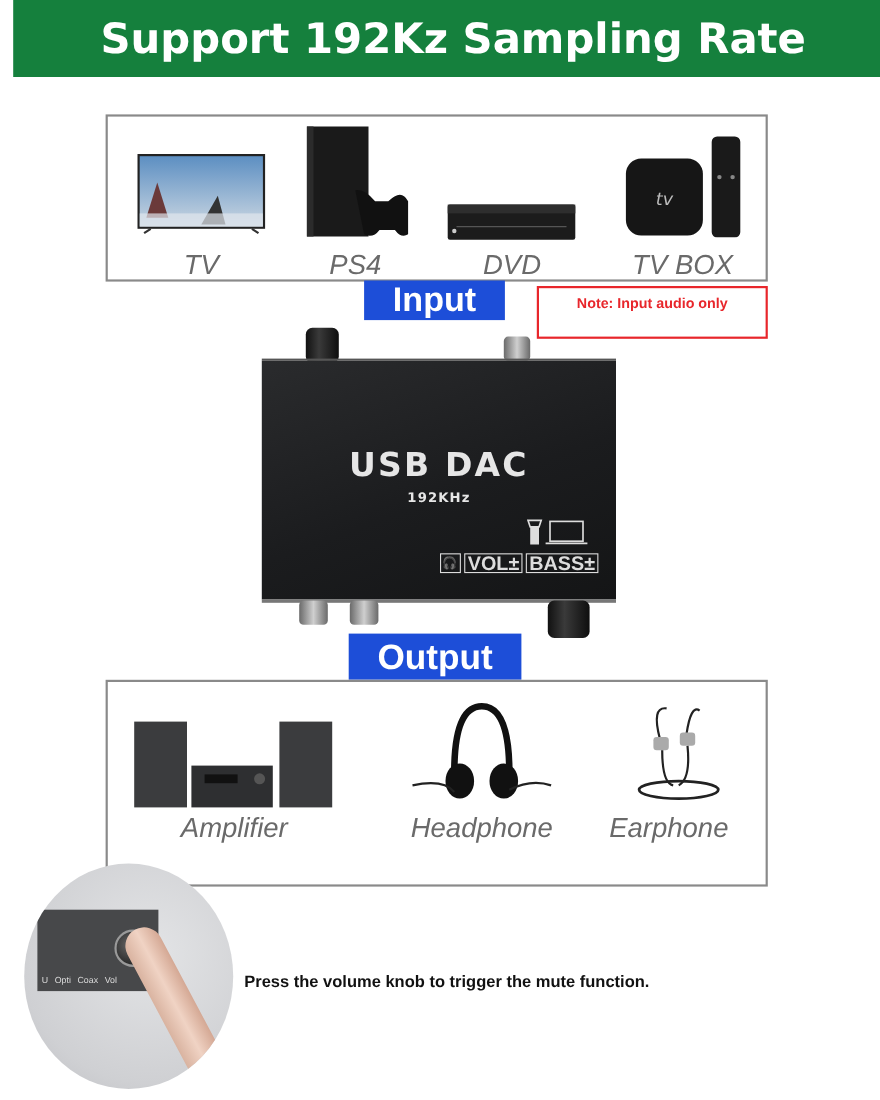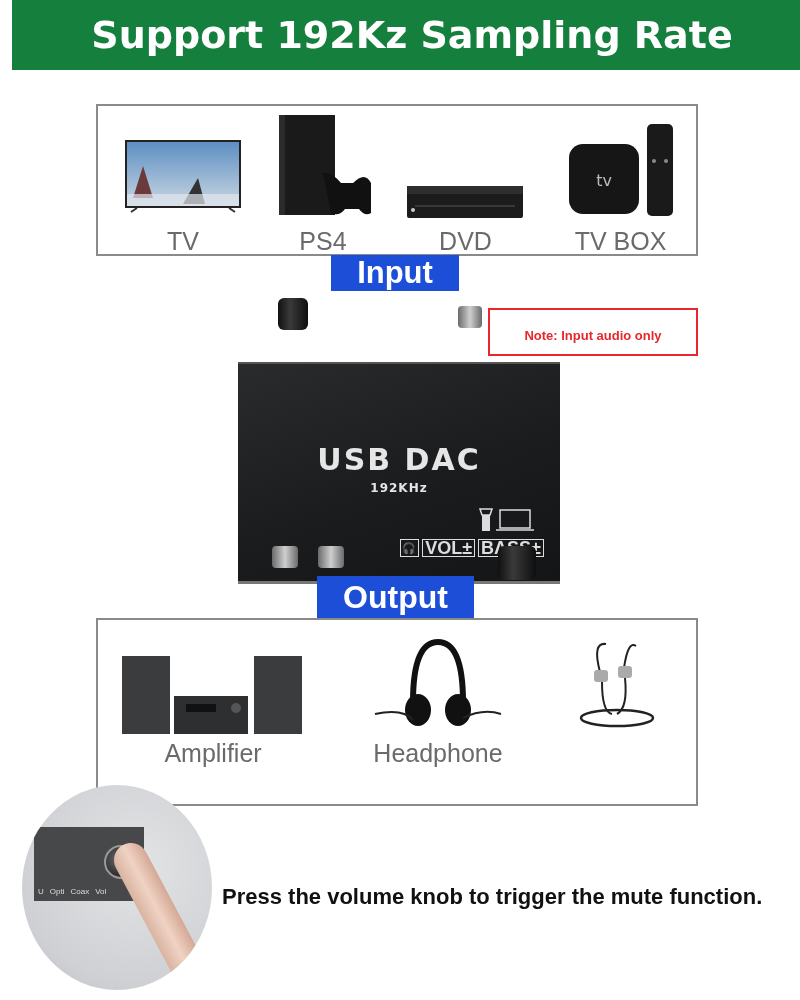--- a/index.html
+++ b/index.html
@@ -2,36 +2,36 @@
 <html><head>
 <meta charset="utf-8">
 <style>
   * { box-sizing: border-box; margin: 0; padding: 0; }
   body { width: 800px; height: 1000px; background: #ffffff; font-family: "Liberation Sans", sans-serif; position: relative; overflow: hidden; }
   .banner { position: absolute; left: 12px; top: 0; width: 800px; height: 70px; background: #15803d; display: flex; align-items: center; justify-content: center; }
   .banner h1 { color: #fff; font-family: "DejaVu Sans", sans-serif; font-weight: bold; font-size: 38px; letter-spacing: 0px; }
   .box { position: absolute; border: 2px solid #8a8a8a; background: #fff; }
   .input-box { left: 96px; top: 104px; width: 602px; height: 152px; }
   .output-box { left: 96px; top: 618px; width: 602px; height: 188px; }
-  .device { position: absolute; text-align: center; }
+  .device { position: absolute; text-align: center; font-style: italic; }
   .device .label { position: absolute; bottom: 0; left: 0; right: 0; font-size: 25px; color: #6a6a6a; text-align: center; }
   .tag { position: absolute; background: #1d4ed8; color: #fff; font-weight: bold; display: flex; align-items: center; justify-content: center; }
   .input-tag { left: 331px; top: 255px; width: 128px; height: 36px; font-size: 31px; }
   .output-tag { left: 317px; top: 576px; width: 157px; height: 42px; font-size: 32px; }
-  .note { position: absolute; left: 488px; top: 260px; width: 210px; height: 48px; border: 2px solid #e8262b; color: #e8262b; font-weight: bold; font-size: 13px; text-align: center; line-height: 19px; padding-top: 16px; margin-top: 48px; }
-  .dac { position: absolute; left: 238px; top: 326px; width: 322px; height: 222px; background: linear-gradient(160deg, #2a2b2d 0%, #1b1c1e 55%, #141516 100%); border-top: 2px solid #555; border-bottom: 3px solid #777; margin-top: 36px; }
+  .note { position: absolute; left: 488px; top: 260px; width: 210px; height: 48px; border: 2px solid #e8262b; color: #e8262b; font-weight: bold; font-size: 13px; text-align: center; line-height: 19px; padding-top: 4px; }
+  .dac { position: absolute; left: 238px; top: 326px; width: 322px; height: 222px; background: linear-gradient(160deg, #2a2b2d 0%, #1b1c1e 55%, #141516 100%); border-top: 2px solid #555; border-bottom: 3px solid #777; }
   .dac-title { position: absolute; left: 0; right: 0; top: 78px; text-align: center; color: #e6e6e6; font-family: "DejaVu Sans", sans-serif; font-weight: bold; font-size: 30px; letter-spacing: 2px; }
   .dac-sub { position: absolute; left: 0; right: 0; top: 117px; text-align: center; color: #e6e6e6; font-family: "DejaVu Sans", sans-serif; font-weight: bold; font-size: 12px; letter-spacing: 1px; }
   .dac-labels { position: absolute; right: 16px; top: 175px; display: flex; gap: 3px; }
   .dac-label { border: 1.5px solid #ddd; color: #ddd; font-size: 18px; font-weight: bold; padding: 0 2px; height: 18px; line-height: 16px; }
   .knob { position: absolute; border-radius: 6px; background: linear-gradient(90deg, #111 0%, #3a3a3a 40%, #0e0e0e 100%); }
   .rca { position: absolute; border-radius: 4px; background: linear-gradient(90deg, #6a6a6a, #cfcfcf 50%, #6a6a6a); }
   .circle-photo { position: absolute; left: 22px; top: 785px; width: 190px; height: 205px; border-radius: 50%; background: radial-gradient(circle at 60% 40%, #e3e4e6, #cfd0d3 70%, #bdbec2); overflow: hidden; }
   .panel { position: absolute; left: 12px; top: 42px; width: 110px; height: 74px; background: #47484a; }
-  .caption { position: absolute; left: 222px; top: 884px; font-size: 22px; font-weight: bold; color: #111; }
+  .caption { position: absolute; left: 222px; top: 884px; font-size: 15px; font-weight: bold; color: #111; }
 </style>
 </head>
 <body>
 
 <div class="banner">
   <h1>Support 192Kz Sampling Rate</h1>
 </div>
 
 <div class="box input-box">
 
@@ -136,20 +136,21 @@
     <div class="label">Headphone</div>
   </div>
   <div class="device" style="left:440px;top:8px;width:140px;height:140px;">
     <svg width="100" height="100" style="position:absolute;left:24px;top:4px;" viewBox="0 0 100 100">
       <path d="M38 40 Q30 10 44 12 M62 36 Q66 8 74 14" fill="none" stroke="#222" stroke-width="2"></path>
       <rect x="32" y="38" width="14" height="12" rx="3" fill="#aaa"></rect>
       <rect x="56" y="34" width="14" height="12" rx="3" fill="#aaa"></rect>
       <path d="M40 50 Q40 80 50 82 M63 46 Q66 76 55 82" fill="none" stroke="#222" stroke-width="2"></path>
       <ellipse cx="55" cy="86" rx="36" ry="8" fill="none" stroke="#222" stroke-width="2.5"></ellipse>
     </svg>
+    <div class="label">Earphone</div>
   </div>
 </div>
 
 <div class="circle-photo">
   <div class="panel">
     <div style="position:absolute;left:70px;top:18px;width:34px;height:34px;border-radius:50%;background:radial-gradient(circle at 40% 40%,#666,#111);border:2px solid #999;"></div>
     <div style="position:absolute;left:4px;top:60px;display:flex;gap:6px;font-size:8px;color:#ddd;">
       <span>U</span>
       <span>Opti</span>
       <span>Coax</span>

